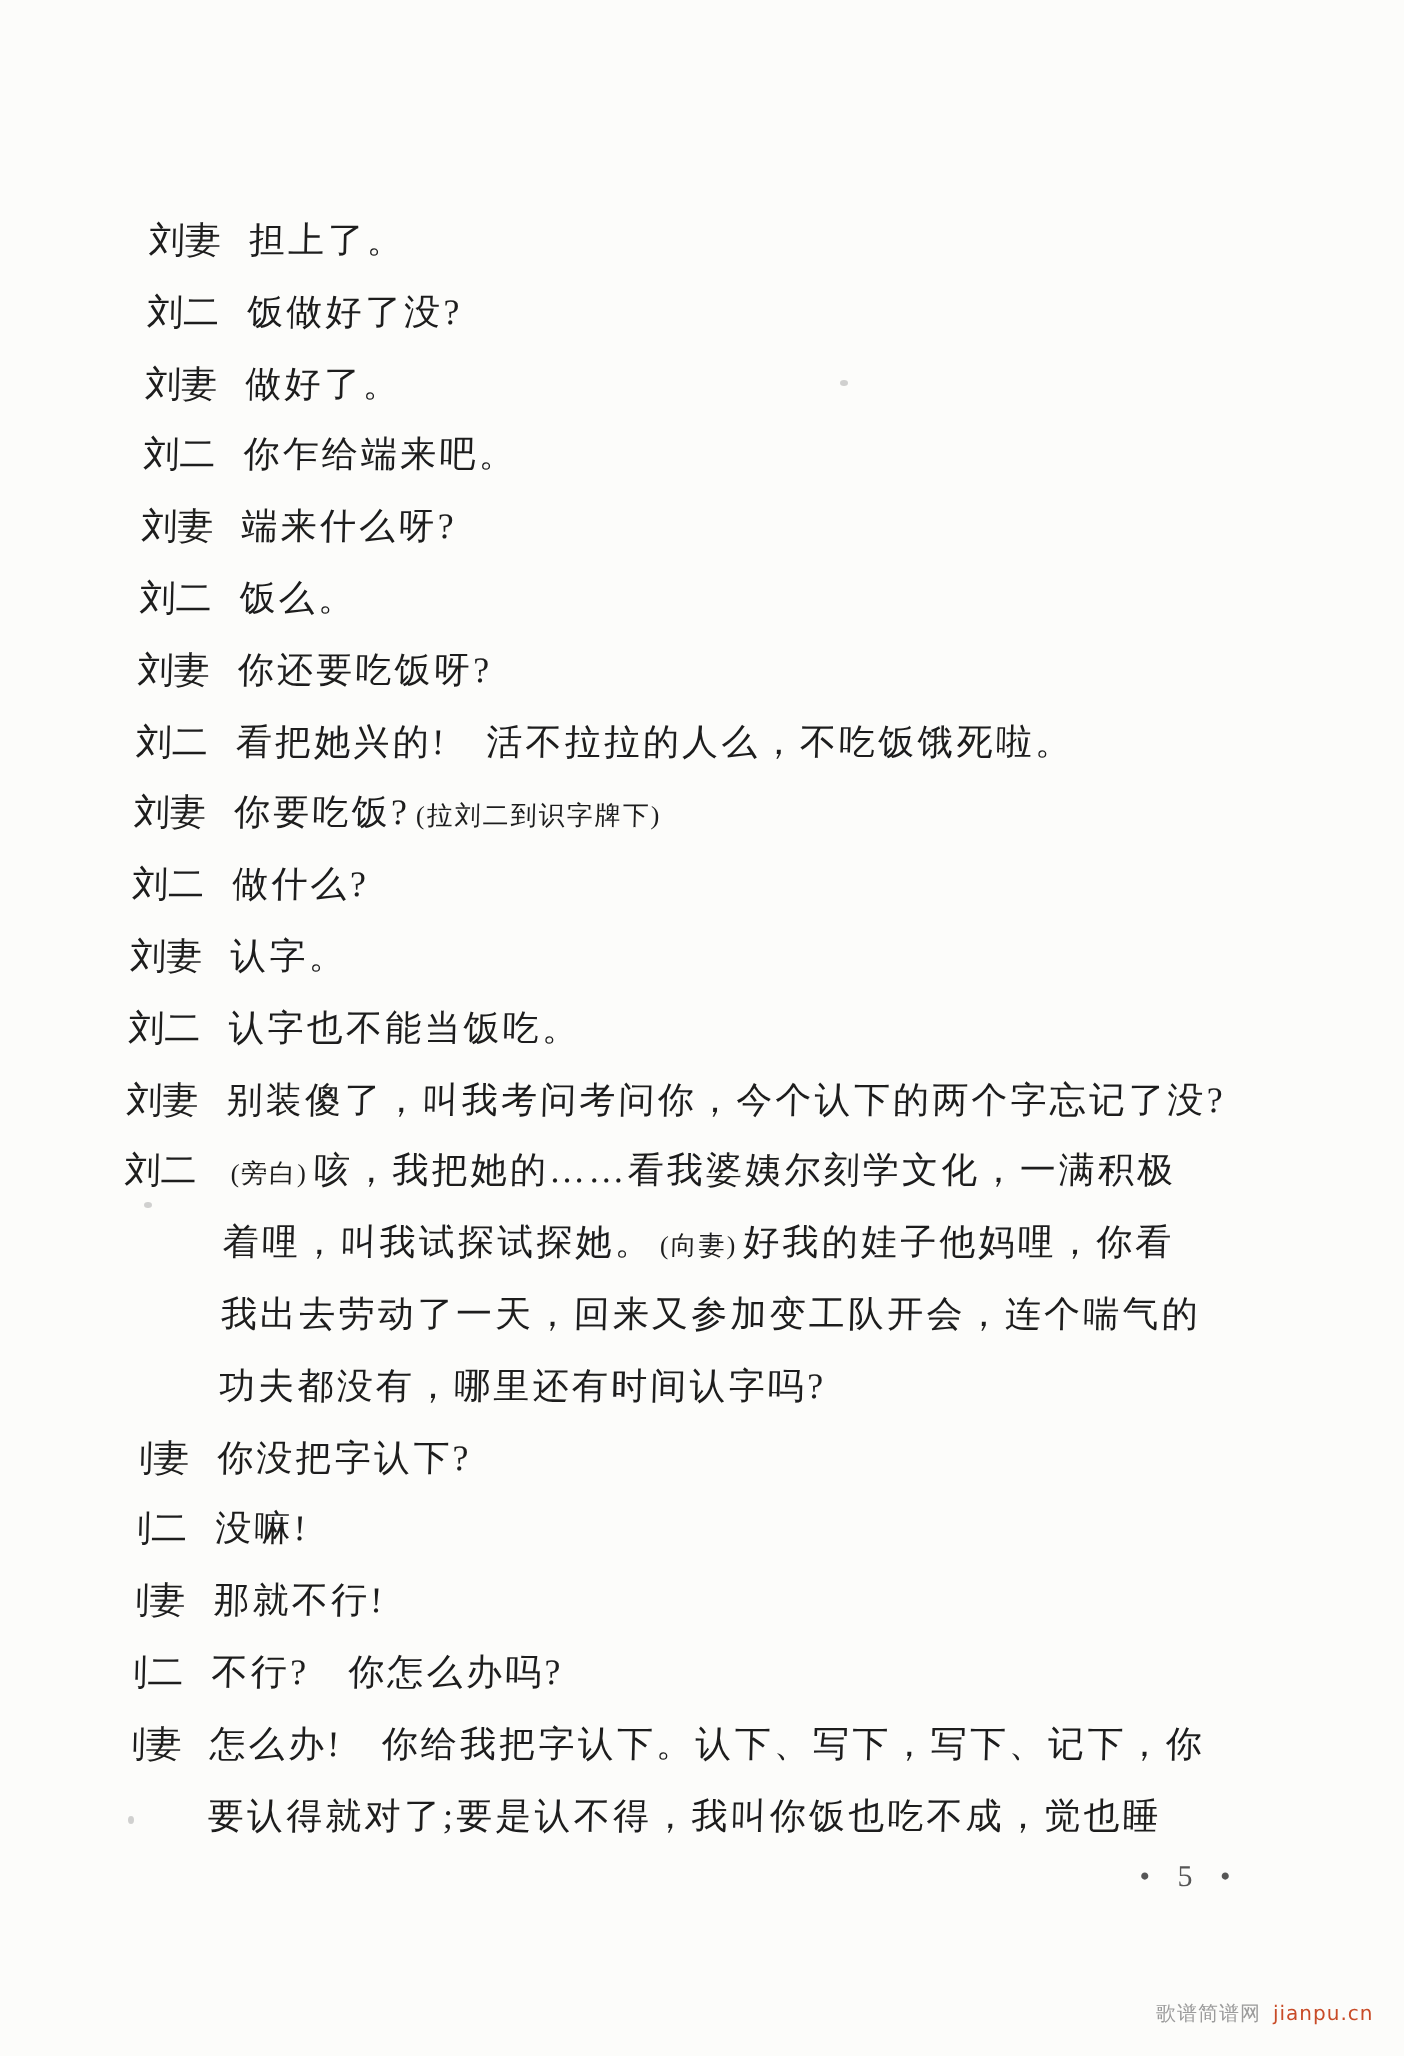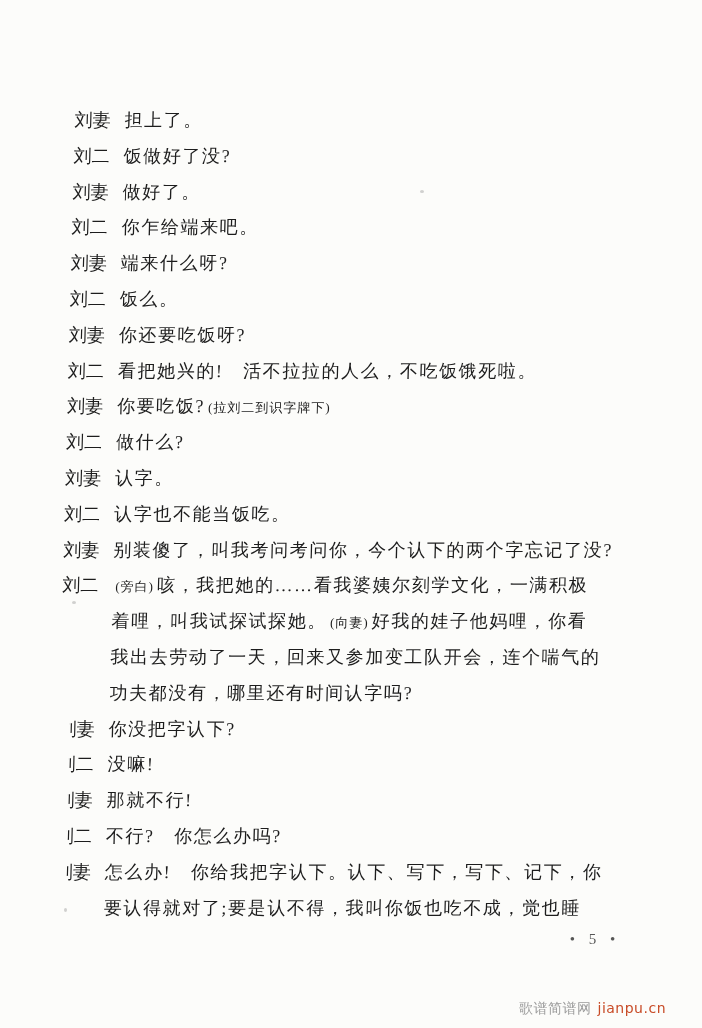--- a/index.html
+++ b/index.html
@@ -32,23 +32,23 @@
   .seg { display:inline; }
   .seg.small { font-size:13px; letter-spacing:1px; margin:0 3px; }
   
   .clipchar { display:inline-block; width:18px; clip-path:inset(0 0 0 11px); }
   .pagenum {
     position:absolute; left:553px; top:931px; width:84px;
     text-align:center; font-size:15px; letter-spacing:5px;
     color:#3a3a3a; opacity:.85;
   }
   .watermark {
-    position:absolute; left:519px; top:1000px; white-space:nowrap;
+    position:absolute; left:578px; top:1000px; white-space:nowrap;
     font-family:"DejaVu Sans","Liberation Sans",sans-serif;
-    font-size:14px; letter-spacing:.5px;
+    font-size:10px; letter-spacing:.5px;
   }
   .wm-url { margin-left:6px; }
   .speck {
     position:absolute; background:#8a8a8a; opacity:.38; border-radius:50%;
   }
   .speck.s1 { left:420px; top:190px; width:4px; height:3px; }
   .speck.s2 { left:72px;  top:601px; width:4px; height:3px; }
   .speck.s3 { left:64px;  top:908px; width:3px; height:4px; }
 </style>
 </head>

